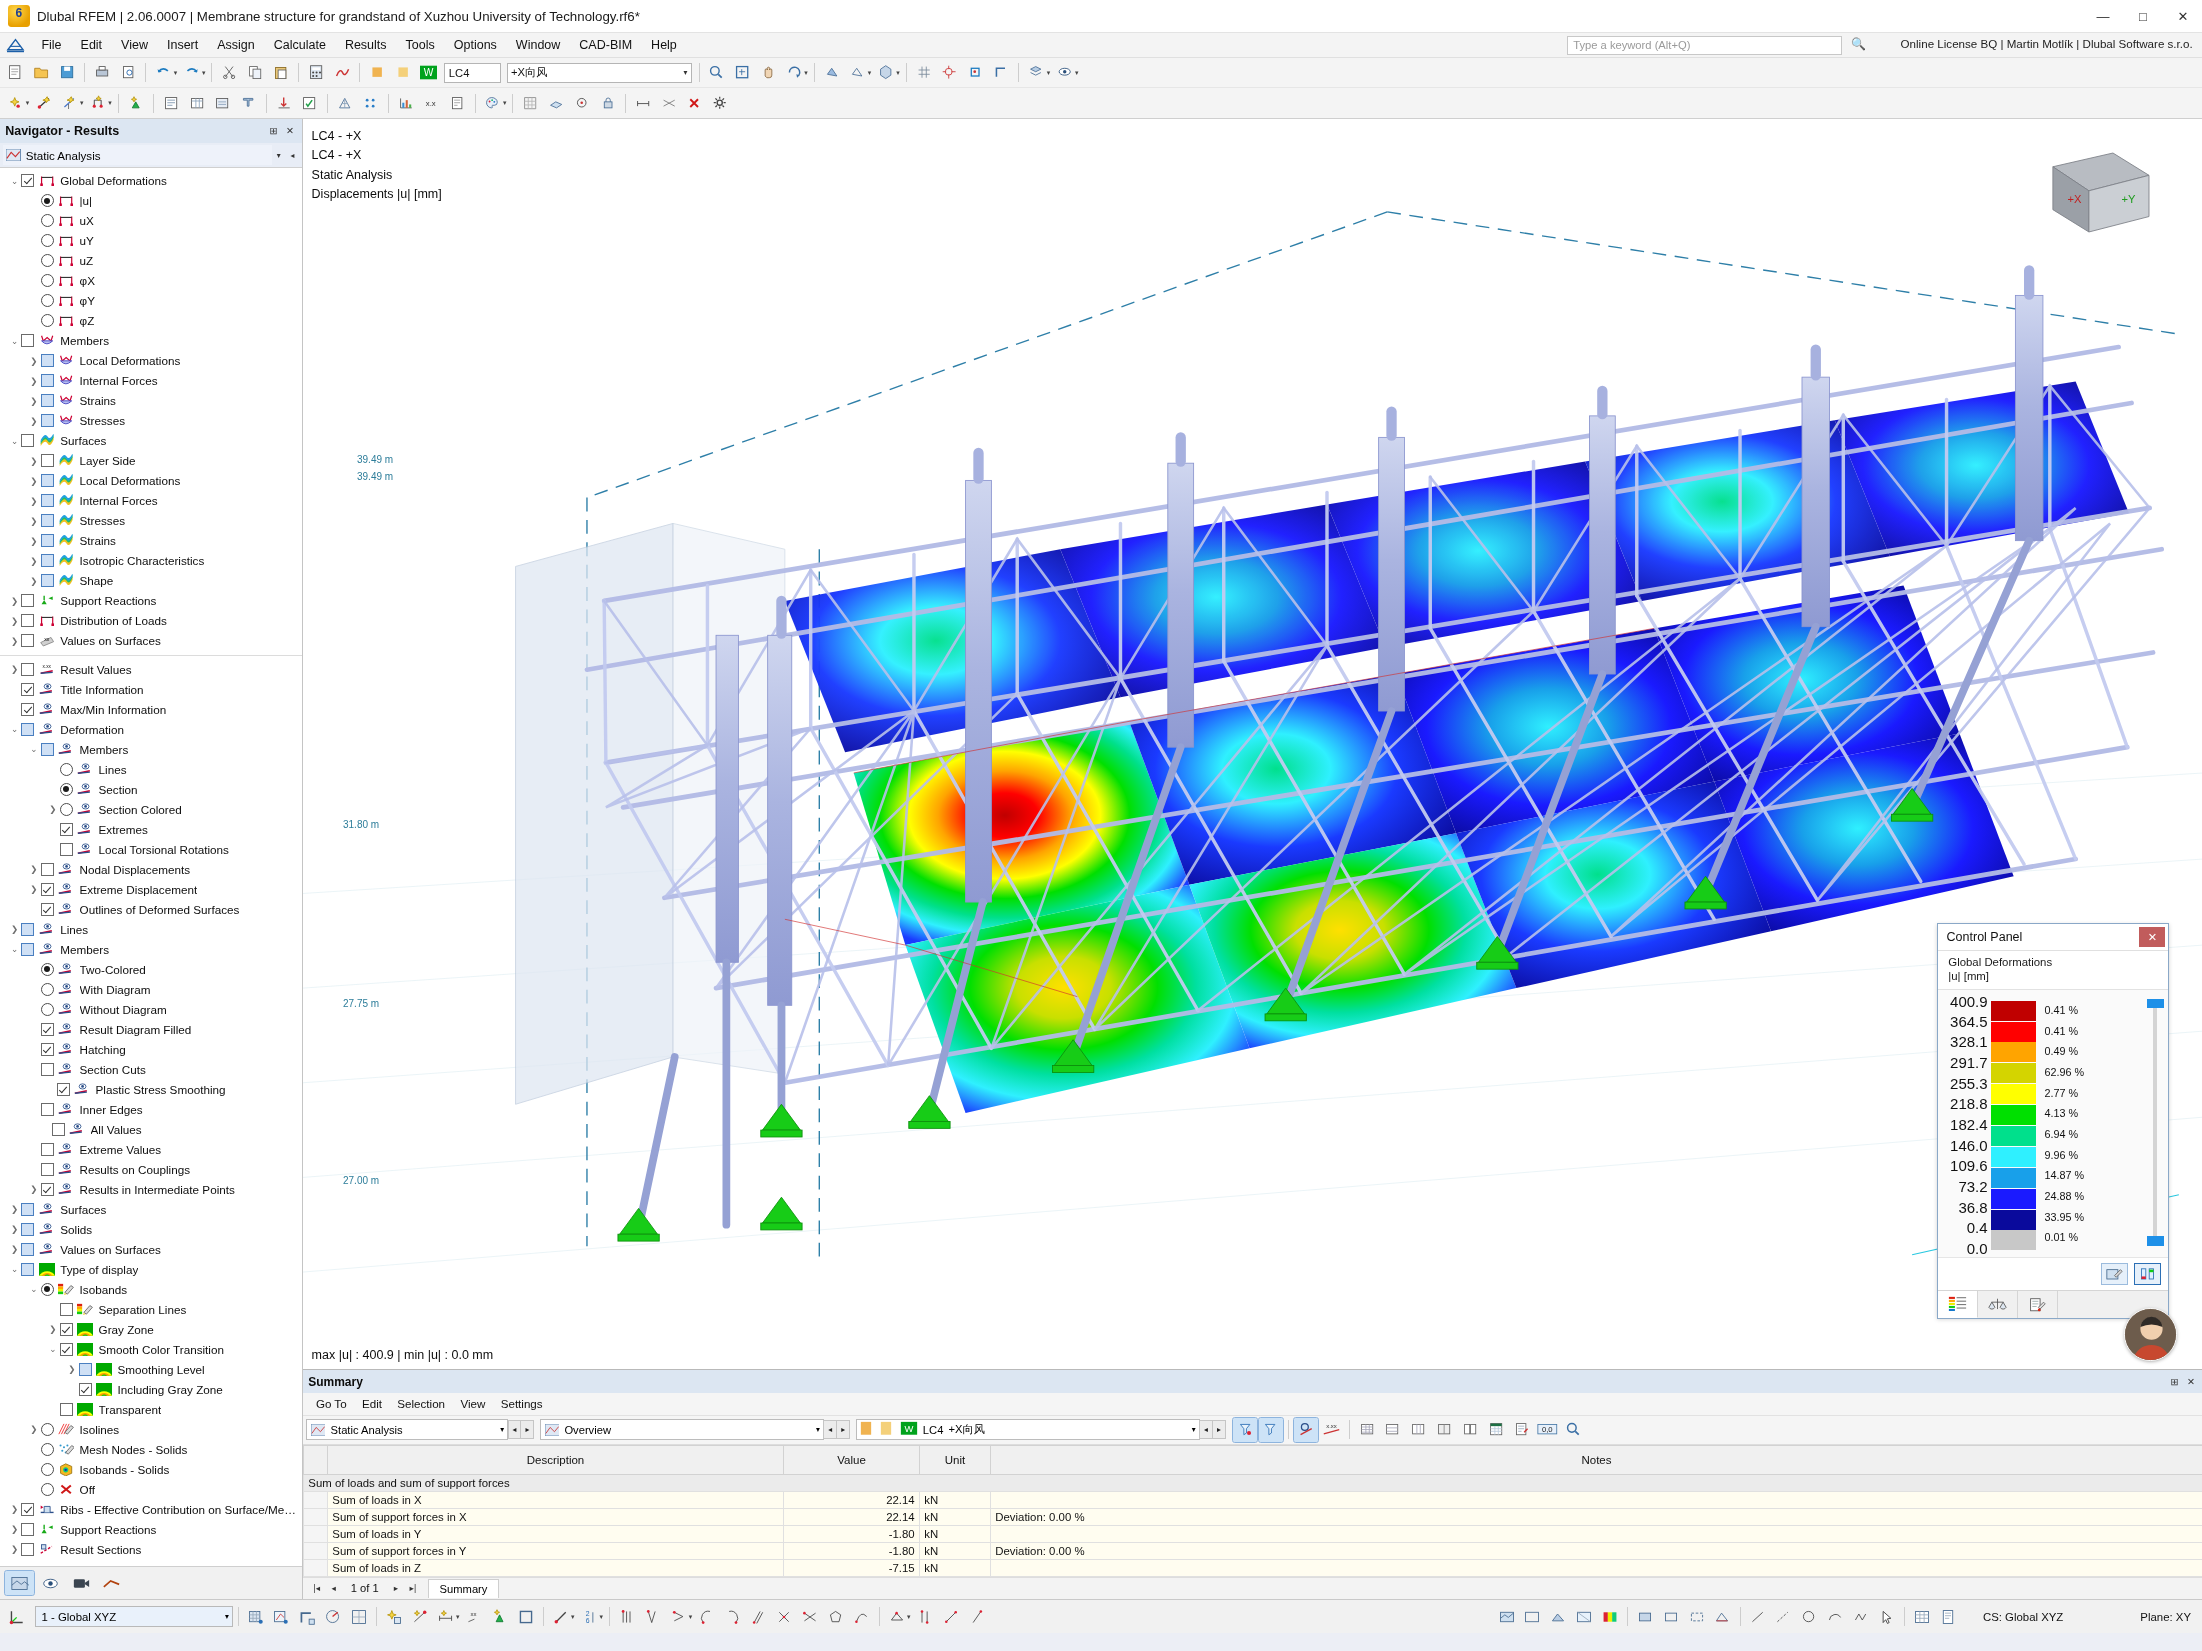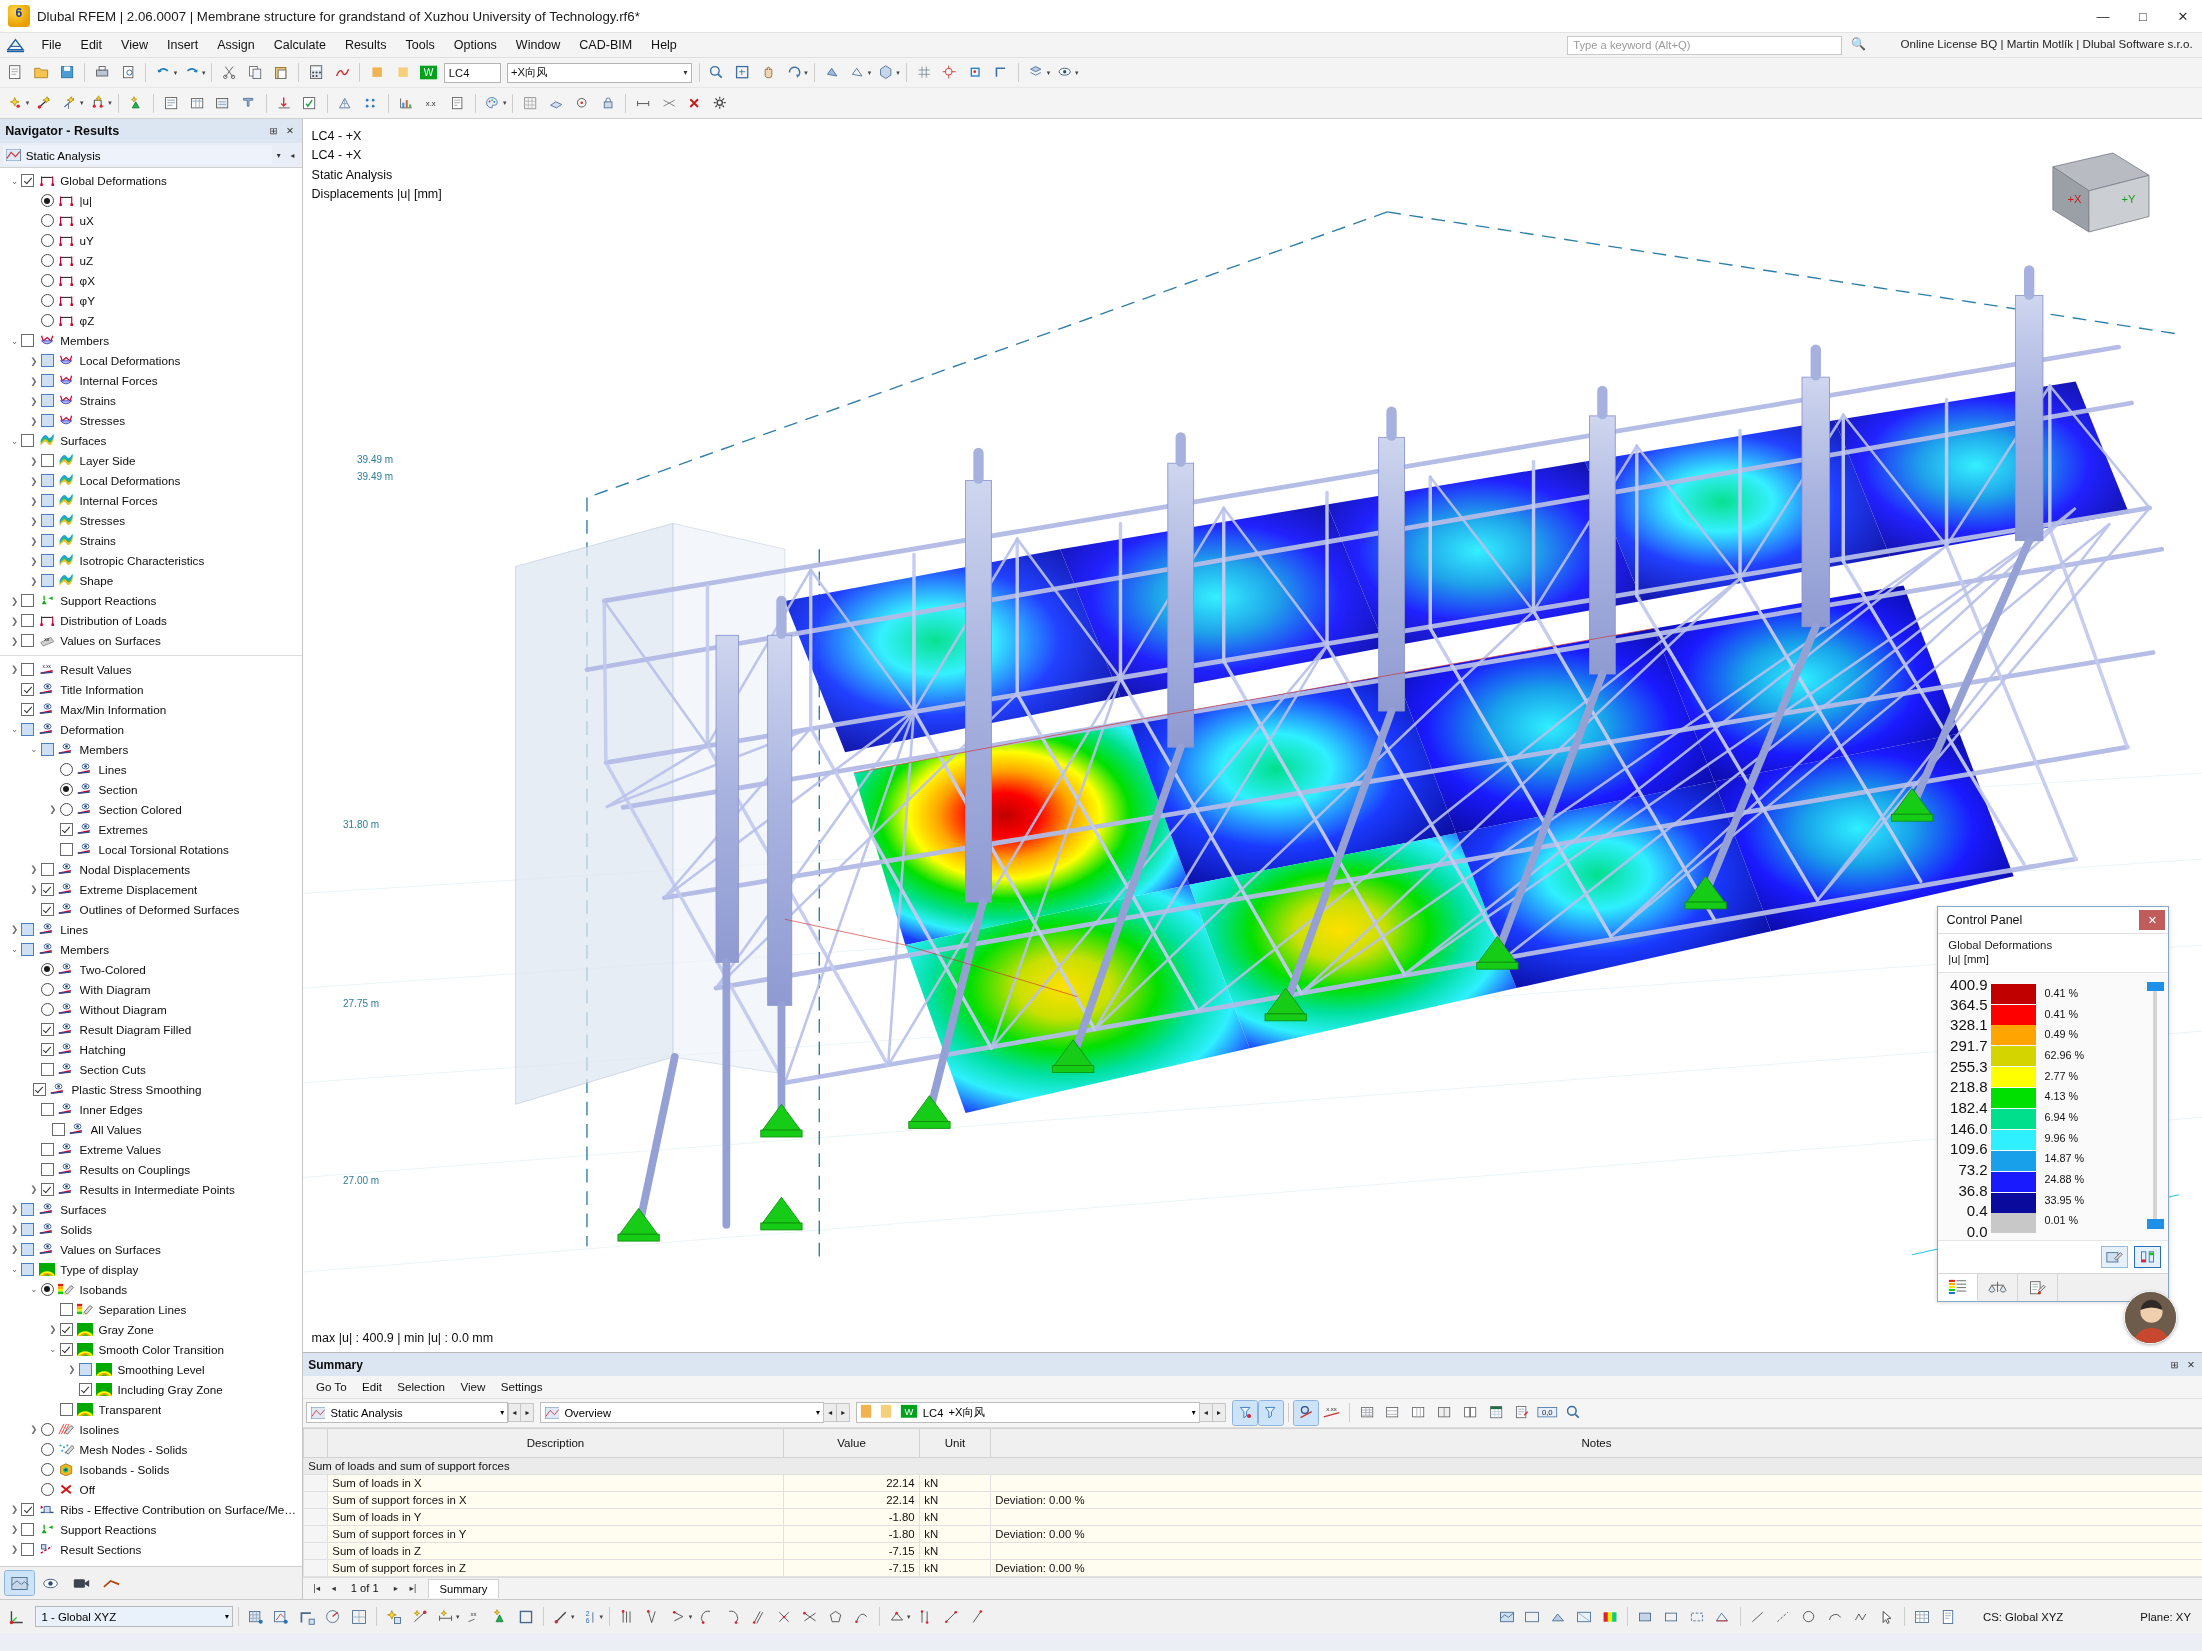--- a/index.html
+++ b/index.html
@@ -1023,21 +1023,21 @@
             <div class="exp none"></div>
             <div class="cb"></div>
             <span class="ti"><svg viewBox="0 0 19 15">
                 <ellipse cx="10" cy="4" rx="4" ry="3" fill="#fff" stroke="#2b4f8a"></ellipse>
                 <circle cx="10" cy="4" r="1.6" fill="#2b4f8a"></circle>
                 <path d="M1 12l14-3" stroke="#c03" stroke-width="1.8"></path>
                 <path d="M1 12l14-1.4" stroke="#2b4f8a" stroke-width="1.6"></path>
               </svg></span>
             <span class="tlabel">Section Cuts</span>
           </div>
-          <div class="trow" style="padding-left: 19px;">
+          <div class="trow" style="padding-left: 43px;">
             <div class="exp none"></div>
             <div class="cb chk"></div>
             <span class="ti"><svg viewBox="0 0 19 15">
                 <ellipse cx="10" cy="4" rx="4" ry="3" fill="#fff" stroke="#2b4f8a"></ellipse>
                 <circle cx="10" cy="4" r="1.6" fill="#2b4f8a"></circle>
                 <path d="M1 12l14-3" stroke="#c03" stroke-width="1.8"></path>
                 <path d="M1 12l14-1.4" stroke="#2b4f8a" stroke-width="1.6"></path>
               </svg></span>
             <span class="tlabel">Plastic Stress Smoothing</span>
           </div>
@@ -1883,27 +1883,20 @@
                   <td>kN</td>
                   <td>Deviation: 0.00 %</td>
                 </tr>
                 <tr class="dt">
                   <td style="background: rgb(245, 245, 245);"></td>
                   <td>Sum of loads in Z</td>
                   <td class="num">-7.15</td>
                   <td>kN</td>
                   <td></td>
                 </tr>
-                <tr class="dt">
-                  <td style="background: rgb(245, 245, 245);"></td>
-                  <td>Sum of support forces in Z</td>
-                  <td class="num">-7.15</td>
-                  <td>kN</td>
-                  <td>Deviation: 0.00 %</td>
-                </tr>
               </tbody>
           </table>
         </div>
 
         <div class="sm-foot">
           <div class="pg-btn">|◂</div>
           <div class="pg-btn">◂</div>
           <div class="pg-txt">1 of 1</div>
           <div class="pg-btn">▸</div>
           <div class="pg-btn">▸|</div>

